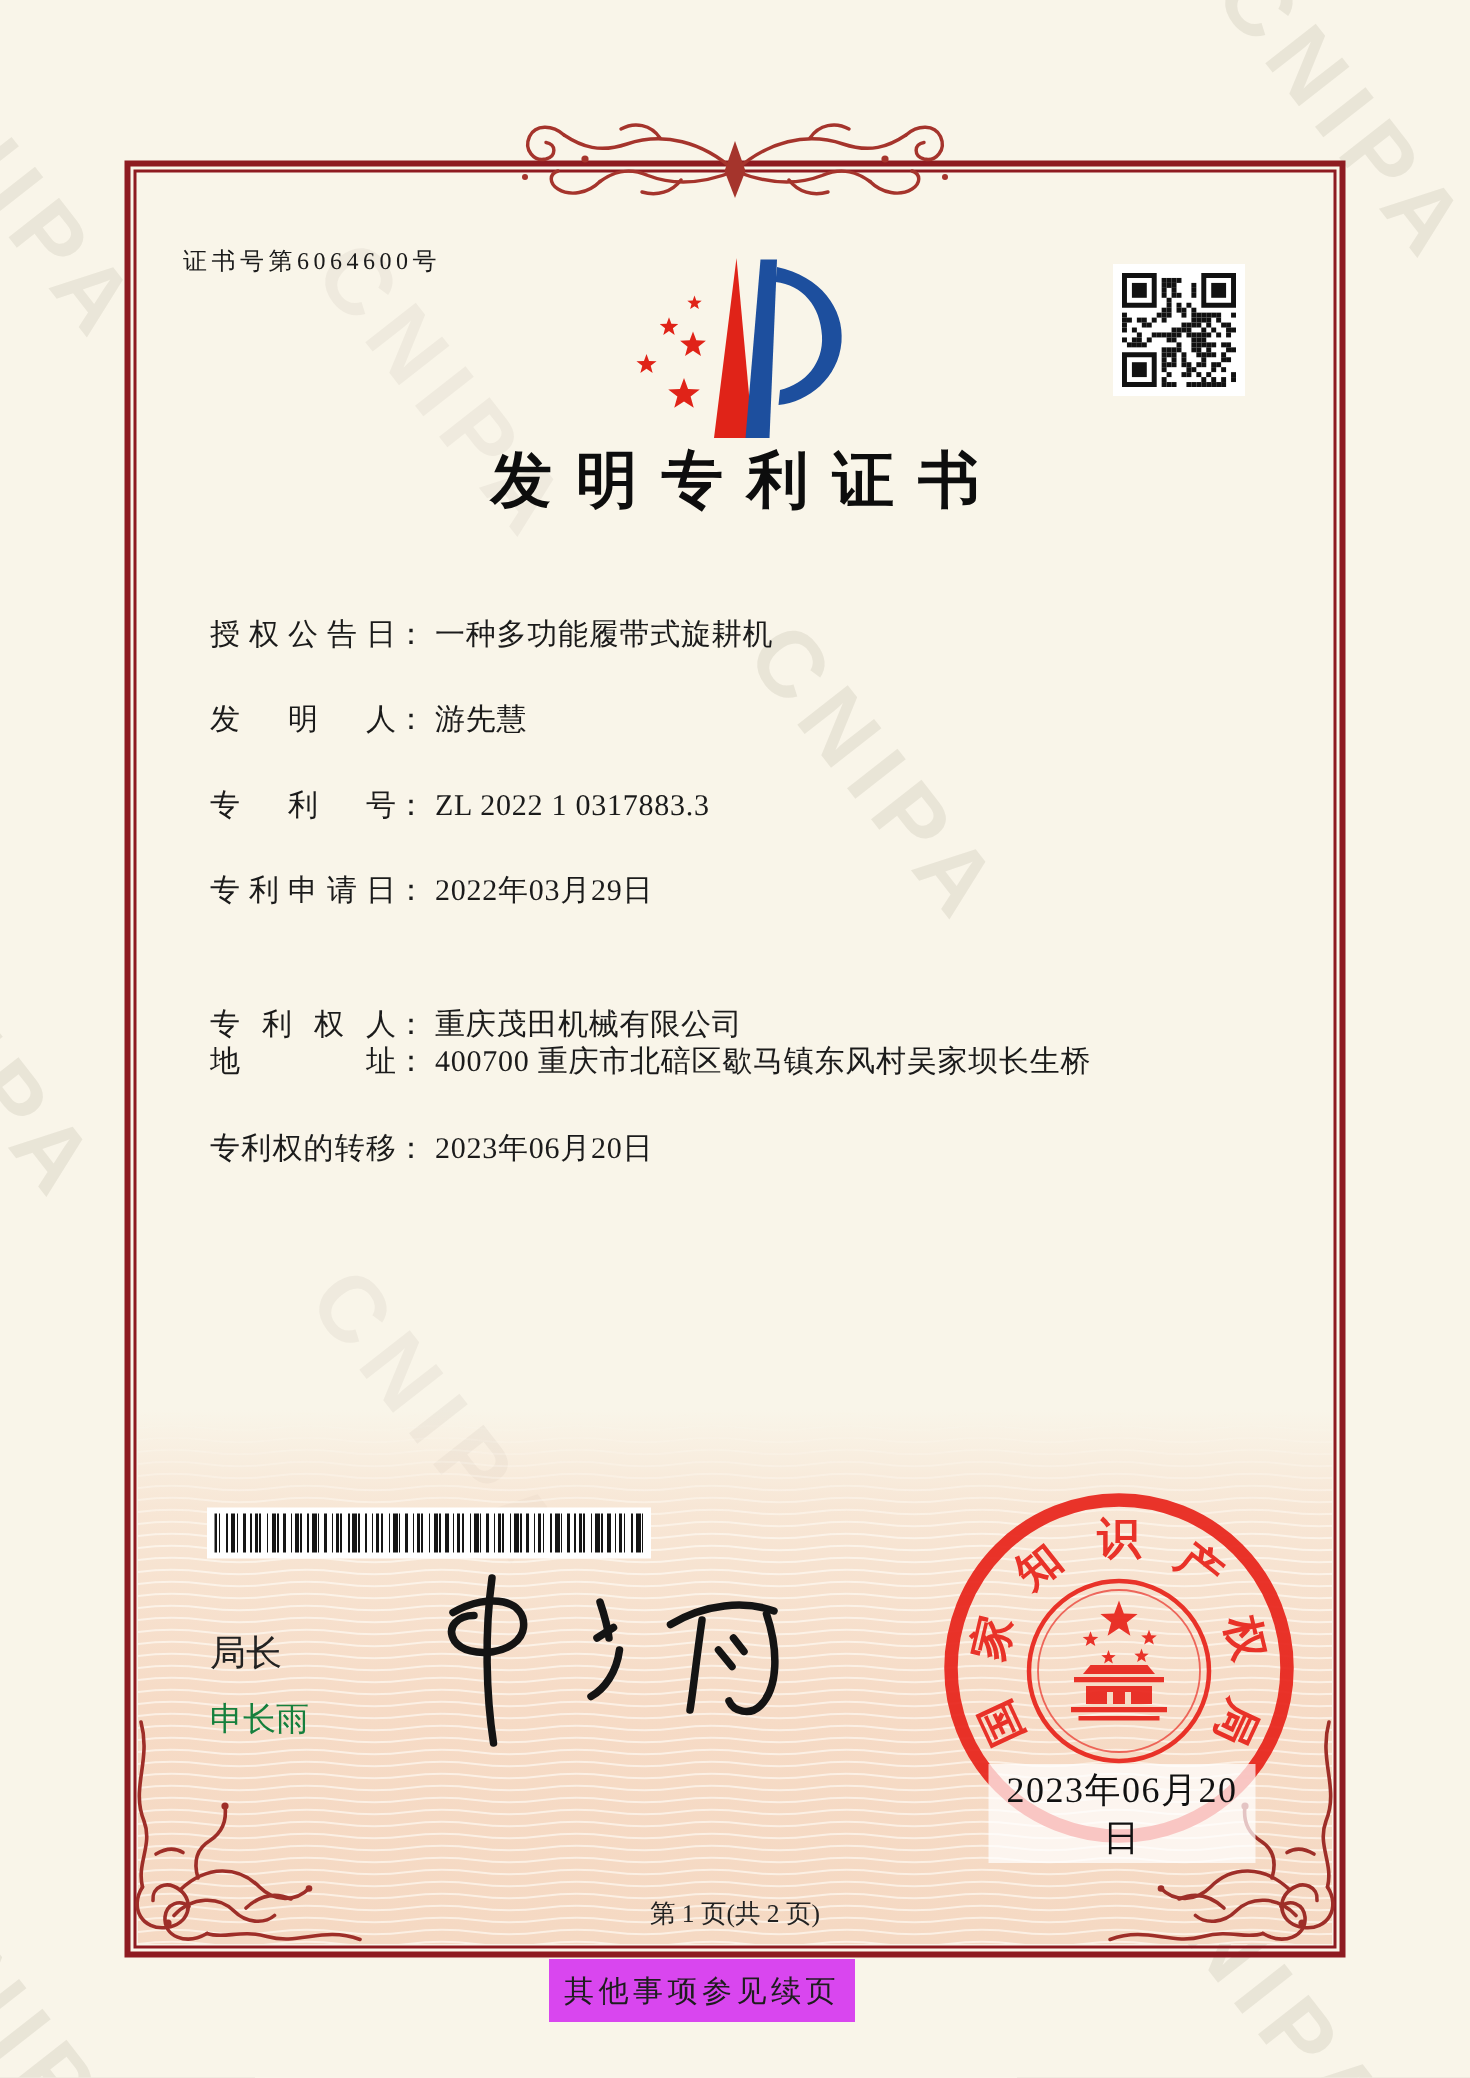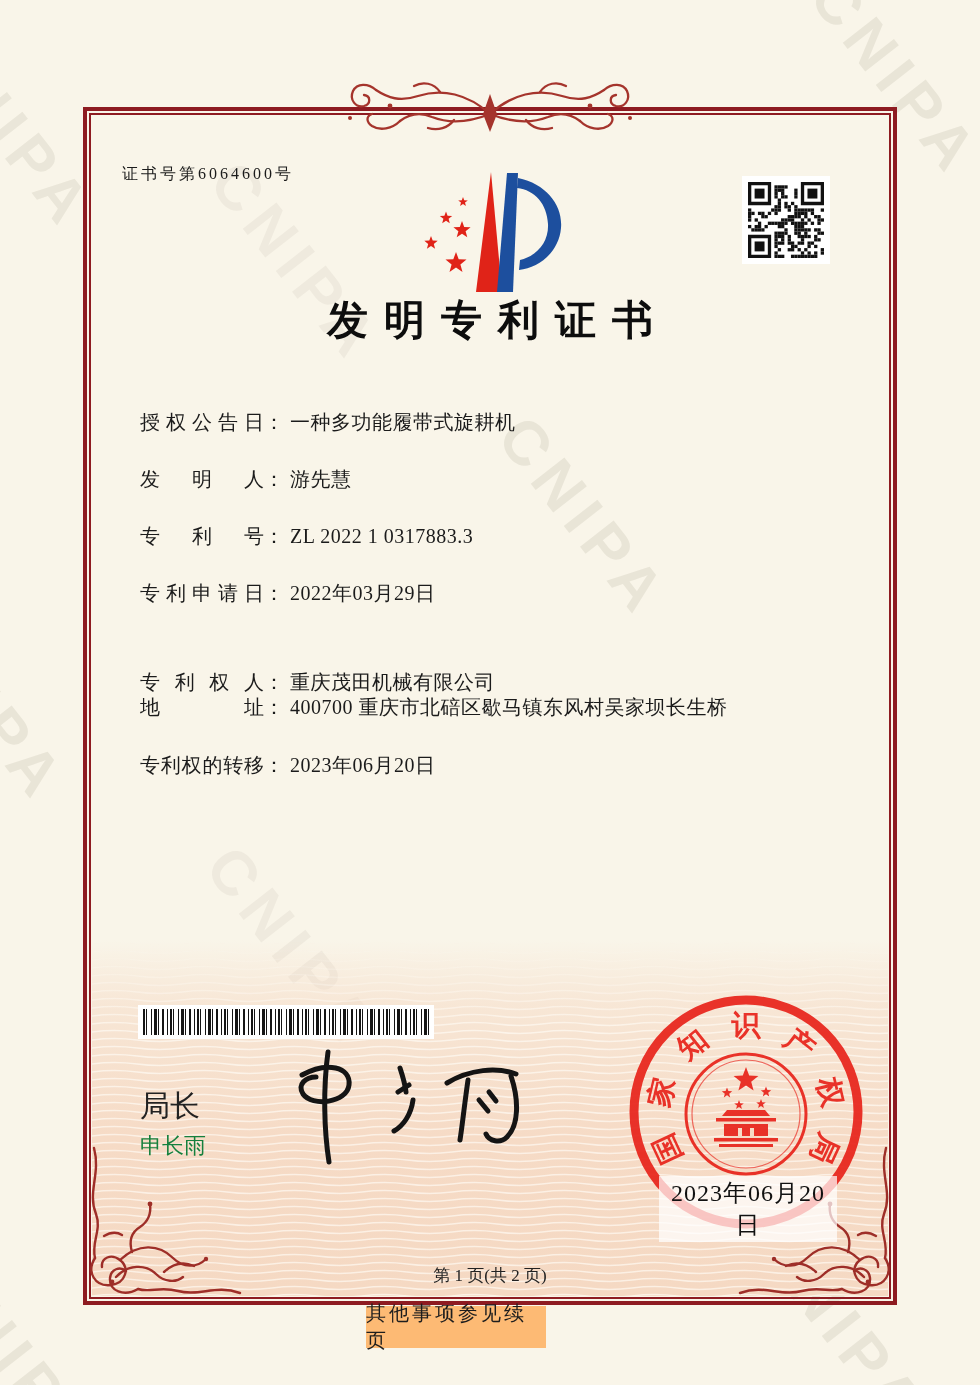--- a/index.html
+++ b/index.html
@@ -56,35 +56,35 @@
   }
   .barcode .bars{
     position:absolute;left:5px;top:4px;right:5px;bottom:4px;
     background:repeating-linear-gradient(90deg,
       #151515 0 2px,#fff 2px 3px,#151515 3px 4px,#fff 4px 8px,
       #151515 8px 9px,#fff 9px 11px,#151515 11px 14px,#fff 14px 15px,
       #151515 15px 16px,#fff 16px 19px,#151515 19px 21px,#fff 21px 24px,
       #151515 24px 25px,#fff 25px 27px);
   }
   .director-label{position:absolute;left:140px;top:1086px;z-index:5;
-    font-family:"Liberation Sans","DejaVu Sans",sans-serif;font-size:30px;font-weight:500;color:#222;}
+    font-family:"Liberation Sans","DejaVu Sans",sans-serif;font-size:24px;font-weight:500;color:#222;}
   .director-name{position:absolute;left:140px;top:1131px;z-index:5;
     font-family:Liberation Serif, serif;font-size:22px;font-weight:500;color:#15803d;}
   .signature{position:absolute;left:282px;top:1040px;z-index:5;}
   
   .seal{position:absolute;left:618px;top:985px;z-index:6;}
   .seal-date{
     position:absolute;left:659px;top:1176px;width:178px;text-align:center;z-index:7;
     font-size:24px;color:#111;letter-spacing:1px;
     background:rgba(255,255,255,.72);padding:1px 0;
   }
   
   .page-info{position:absolute;left:0;top:1264px;width:100%;text-align:center;font-size:17px;z-index:5;color:#222;border-radius:10px;}
   .cont-note{
-    position:absolute;left:366px;top:1306px;width:180px;height:42px;background:#fdba74;z-index:5;
+    position:absolute;left:366px;top:1306px;width:204px;height:42px;background:#d946ef;z-index:5;
     display:flex;align-items:center;justify-content:center;
     font-size:20px;letter-spacing:3px;color:#1d1d1d;
   }
 </style>
 </head>
 <body>
 
 <div class="page">
 
   <div class="wm" style="left:-35px;top:15px;opacity:.95">CNIPA</div>

